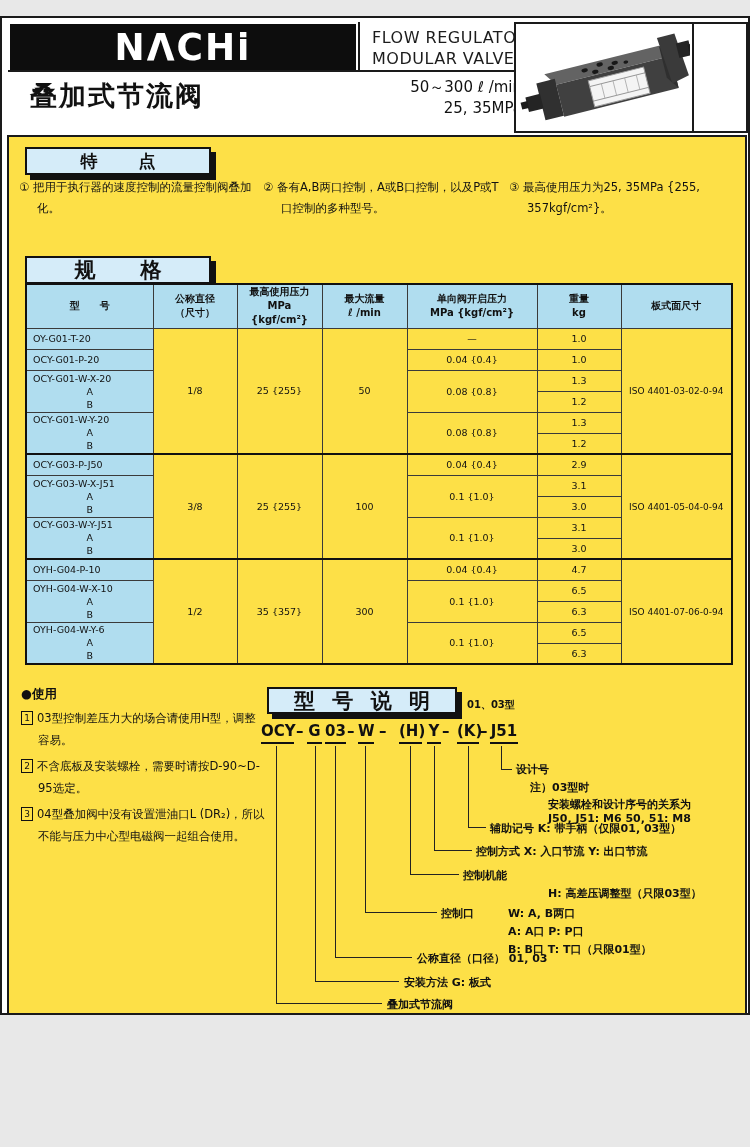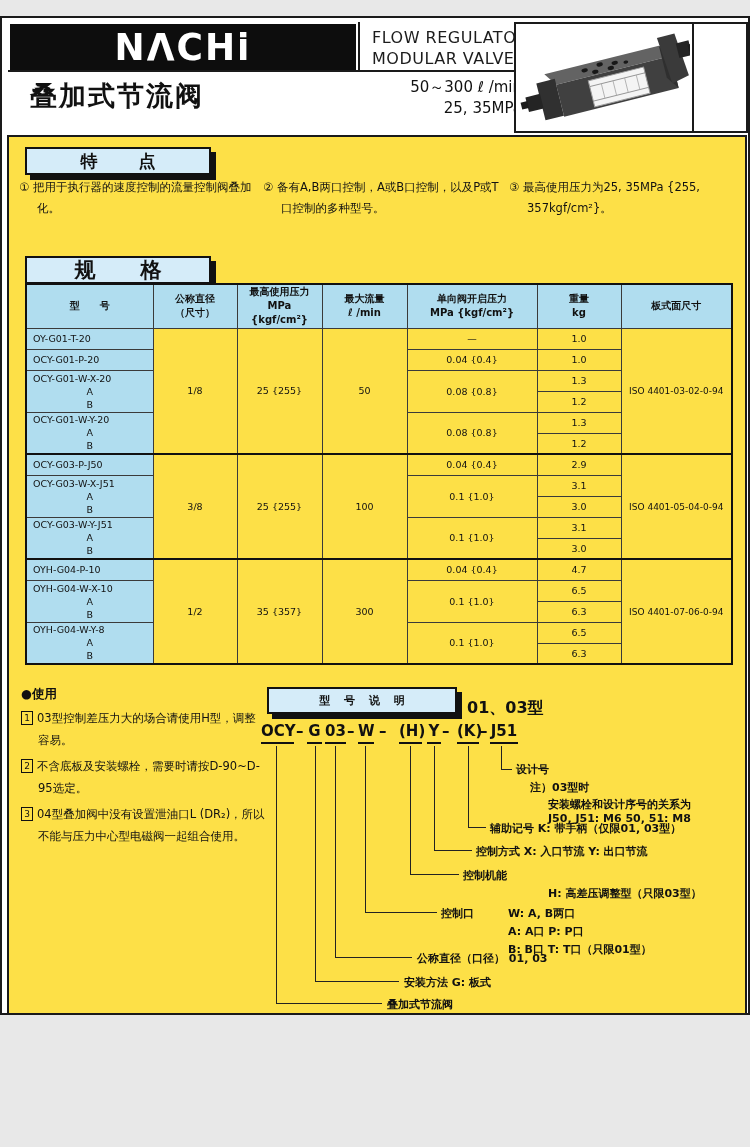--- a/index.html
+++ b/index.html
@@ -24,21 +24,21 @@
   #photo-divider { position:absolute; left:176px; top:0; width:2px; height:107px; background:#1a1a1a; }
   #valve-svg { position:absolute; left:2px; top:2px; }
   
   #content { position:absolute; left:5px; top:117px; width:740px; height:995px;
     border:2px solid #1a1a1a; background:#fde047; }
   .sec-box { position:absolute; background:#d5ecf9; border:2px solid #111;
     box-shadow:5px 5px 0 #111; display:flex; align-items:center; justify-content:center;
     font-weight:800; }
   #features-box { left:16px; top:10px; width:186px; height:28px; font-size:17px; letter-spacing:12px; text-indent:12px; }
   #specs-box    { left:16px; top:119px; width:186px; height:28px; font-size:21px; letter-spacing:12px; text-indent:12px; }
-  #code-box     { left:258px; top:550px; width:190px; height:27px; font-size:11px; letter-spacing:5px; text-indent:5px; }
+  #code-box     { left:258px; top:550px; width:190px; height:27px; font-size:21px; letter-spacing:5px; text-indent:5px; }
   .feature-item { position:absolute; font-size:11.5px; line-height:21px;
     padding-left:18px; text-indent:-18px; }
   #feat-1 { left:10px;  top:40px; width:240px; }
   #feat-2 { left:254px; top:40px; width:246px; }
   #feat-3 { left:500px; top:40px; width:232px; }
   
   #spec-table { position:absolute; left:16px; top:146px; width:706px;
     border-collapse:collapse; table-layout:fixed; font-size:9.5px; }
   #spec-table td, #spec-table th { border:1px solid #3a3a3a; text-align:center;
     vertical-align:middle; padding:0 2px; }
@@ -52,21 +52,21 @@
   .ab-sub  { text-align:center; line-height:13px; }
   .iso-cell { font-size:9px;border-radius:21px; }
   
   #usage { position:absolute; left:12px; top:546px; width:244px; font-size:11.5px; line-height:22px; }
   #usage-title { font-weight:800; font-size:12.5px; margin-bottom:2px; }
   .u-item { padding-left:17px; text-indent:-17px; margin-bottom:4px; }
   .nbox { display:inline-block; width:12px; height:14px; border:1px solid #111;
     font-size:9px; line-height:13px; text-align:center; text-indent:0; margin-right:4px;
     vertical-align:1px; }
   
-  #code-tag { position:absolute; left:458px; top:561px; font-size:16px; font-weight:700; }
+  #code-tag { position:absolute; left:458px; top:561px; font-size:10px; font-weight:700; }
   .mc-part { position:absolute; top:585px; height:22px; font-size:15px; font-weight:800;
     text-align:center; border-bottom:2px solid #111; }
   .mc-dash { position:absolute; top:585px; font-size:15px; font-weight:800; }
   .vline { position:absolute; width:1px; background:#222; }
   .hline { position:absolute; height:1px; background:#222; }
   .mc-label { position:absolute; font-size:11px; font-weight:600; white-space:nowrap; }
 </style>
 </head>
 <body>
 
@@ -252,21 +252,21 @@
             <div class="ab-sub">B</div>
           </td>
           <td rowspan="2">0.1 {1.0}</td>
           <td>6.5</td>
         </tr>
         <tr>
           <td>6.3</td>
         </tr>
         <tr>
           <td class="model ab-cell" rowspan="2">
-            <div class="ab-name">OYH-G04-W-Y-8</div>
+            <div class="ab-name">OYH-G04-W-Y-6</div>
             <div class="ab-sub">A</div>
             <div class="ab-sub">B</div>
           </td>
           <td rowspan="2">0.1 {1.0}</td>
           <td>6.5</td>
         </tr>
         <tr>
           <td>6.3</td>
         </tr>
       </tbody>

